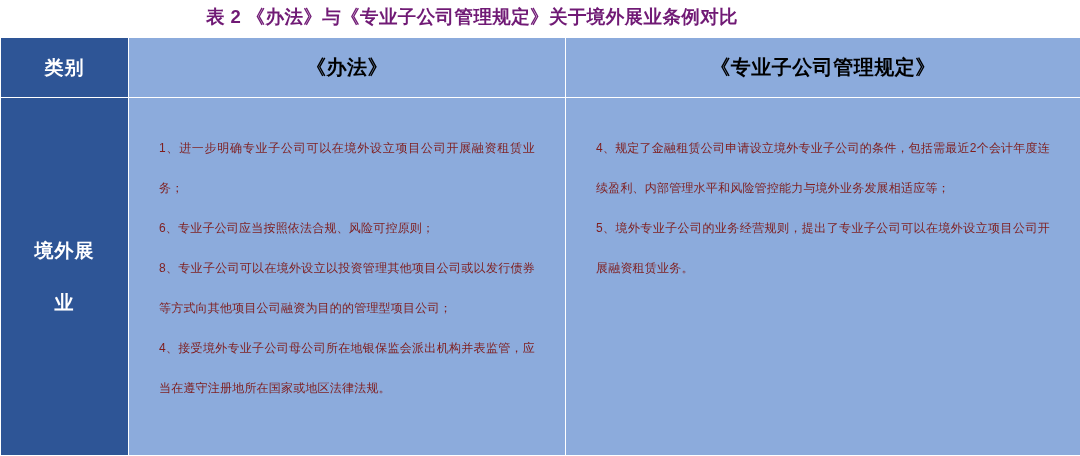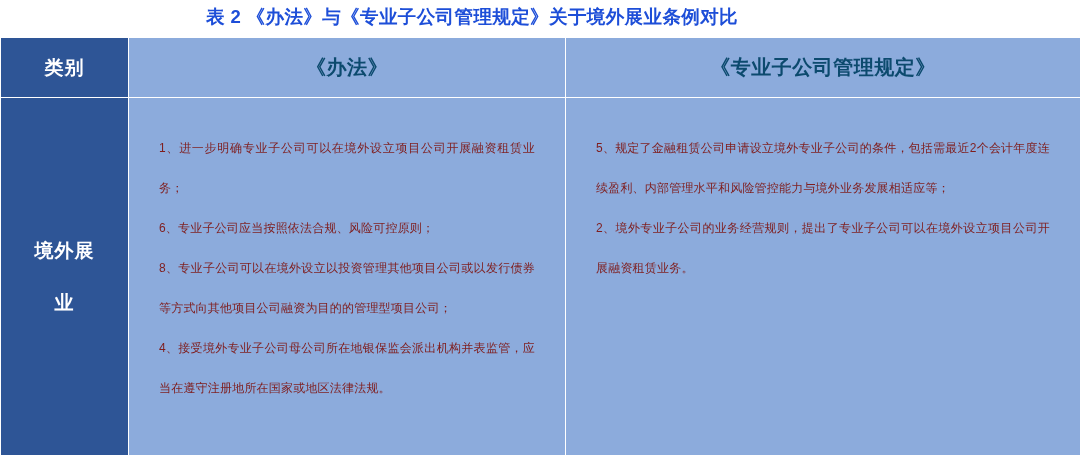--- a/index.html
+++ b/index.html
@@ -25,21 +25,21 @@
     position: absolute;
     left: 0;
     top: 0;
     width: 944px;
     height: 37px;
     line-height: 33px;
     text-align: center;
     font-family: "Liberation Sans", "DejaVu Sans", sans-serif;
     font-weight: bold;
     font-size: 18.5px;
-    color: #1d4ed8;
+    color: #701a75;
     letter-spacing: 0.4px;
     white-space: nowrap;
   }
 
   
   .cmp-table {
     position: absolute;
     left: 0;
     top: 37px;
     width: 1080px;
@@ -65,21 +65,21 @@
     background: #2e5596;
     color: #ffffff;
     font-family: "Liberation Sans", "DejaVu Sans", sans-serif;
     font-weight: bold;
     font-size: 19px;
     text-align: center;
     letter-spacing: 1px;
   }
   th.head-col {
     background: #8cabdc;
-    color: #0c4a6e;
+    color: #000000;
     font-family: Liberation Sans, sans-serif;
     font-weight: bold;
     font-size: 20px;
     text-align: center;
     letter-spacing: 0.5px;
   }
 
   
   tr.body-row { height: 357px; }
 
@@ -149,21 +149,21 @@
         <td class="body-cell">
           <div class="cell-inner">
             <p class="para">1、进一步明确专业子公司可以在境外设立项目公司开展融资租赁业务；</p>
             <p class="para">6、专业子公司应当按照依法合规、风险可控原则；</p>
             <p class="para">8、专业子公司可以在境外设立以投资管理其他项目公司或以发行债券等方式向其他项目公司融资为目的的管理型项目公司；</p>
             <p class="para">4、接受境外专业子公司母公司所在地银保监会派出机构并表监管，应当在遵守注册地所在国家或地区法律法规。</p>
           </div>
         </td>
         <td class="body-cell">
           <div class="cell-inner">
-            <p class="para">5、规定了金融租赁公司申请设立境外专业子公司的条件，包括需最近2个会计年度连续盈利、内部管理水平和风险管控能力与境外业务发展相适应等；</p>
-            <p class="para">2、境外专业子公司的业务经营规则，提出了专业子公司可以在境外设立项目公司开展融资租赁业务。</p>
+            <p class="para">4、规定了金融租赁公司申请设立境外专业子公司的条件，包括需最近2个会计年度连续盈利、内部管理水平和风险管控能力与境外业务发展相适应等；</p>
+            <p class="para">5、境外专业子公司的业务经营规则，提出了专业子公司可以在境外设立项目公司开展融资租赁业务。</p>
           </div>
         </td>
       </tr>
     </tbody>
   </table>
 
 </div>
 
 </body></html>

